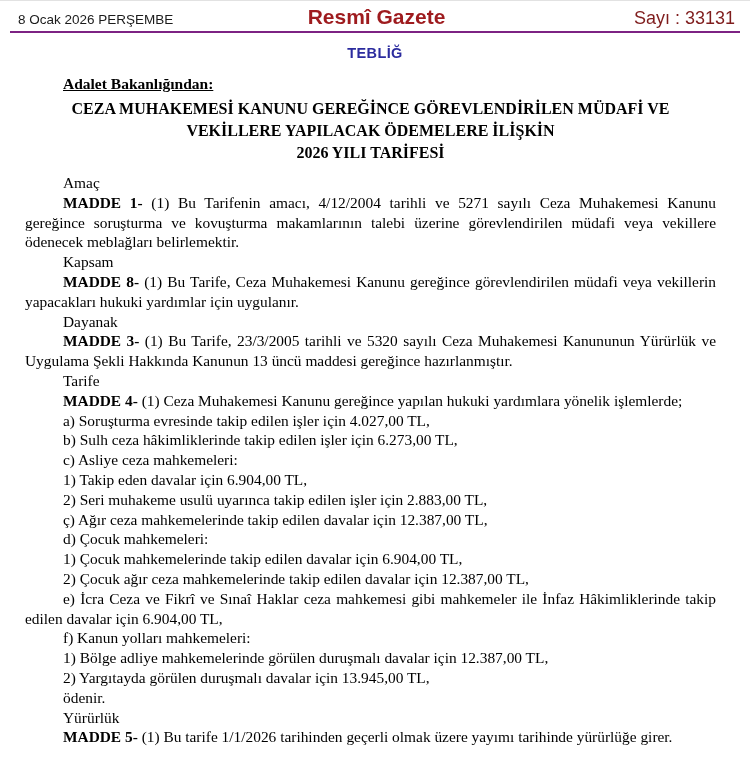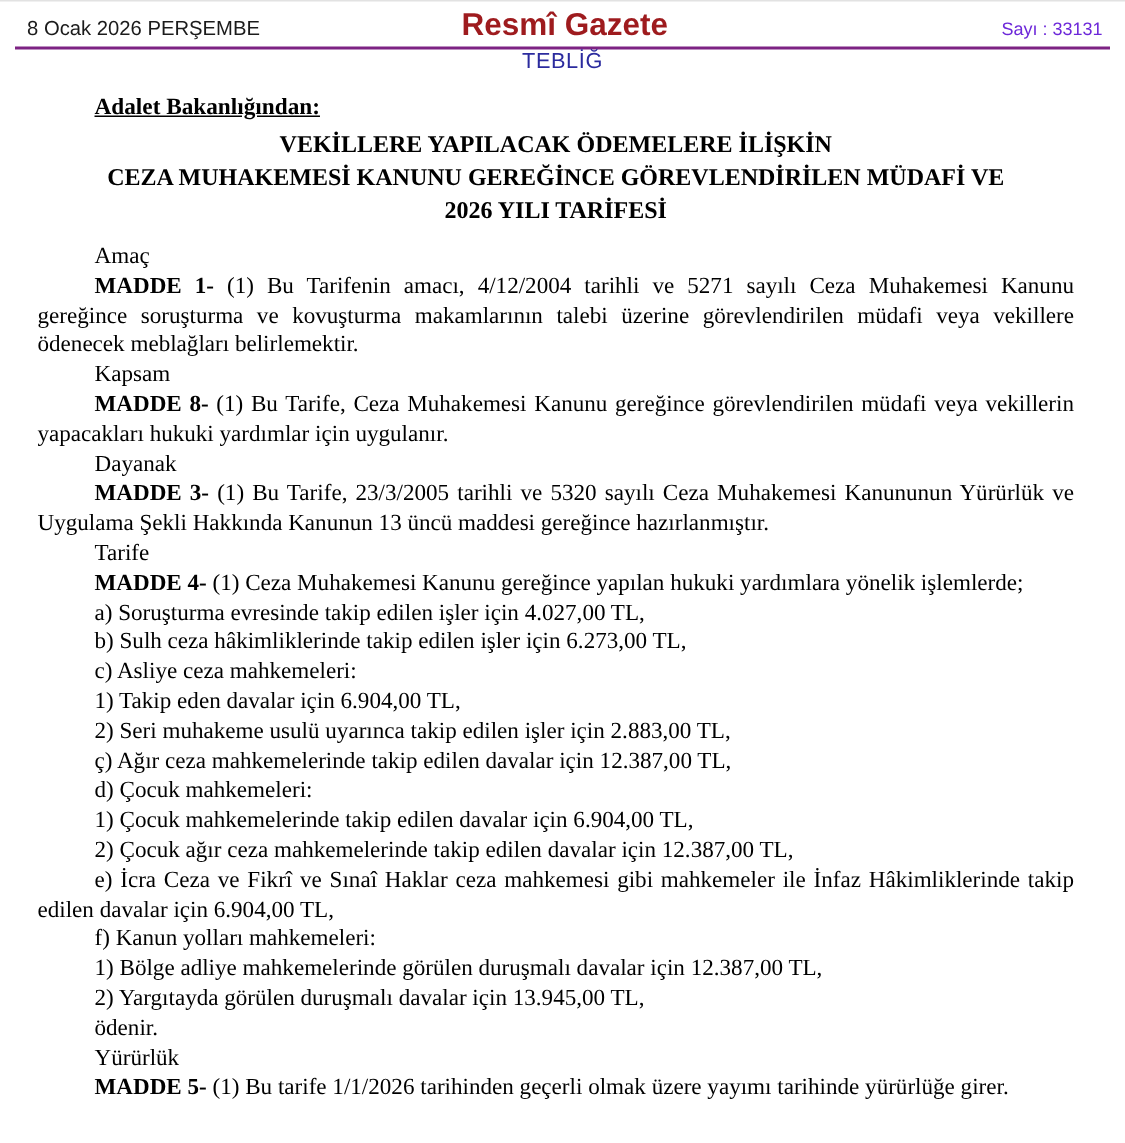--- a/index.html
+++ b/index.html
@@ -34,34 +34,35 @@
   .masthead .gazette-title {
     margin: 0;
     font-family: Liberation Sans, sans-serif;
     font-weight: bold;
     font-size: 21px;
     color: var(--gazette-red, #9e1b1e);
     justify-self: center;
   }
   .masthead .issue {
     font-family: "Liberation Sans", sans-serif;
-    font-size: 12px;
-    color: #6d28d9;
+    font-size: 18px;
+    color: #7f1d1d;
     justify-self: end;
   }
   .rule {
     border: none;
     border-top: 2px solid var(--rule-purple, #7d2383);
     margin: 1px 10px 0 10px;
   }
   
   .section-label {
+    margin-top: 12px;
     text-align: center;
     font-family: "Liberation Sans", sans-serif;
-    font-weight: normal;
+    font-weight: bold;
     font-size: 14.5px;
     letter-spacing: 0.4px;
     color: var(--section-blue, #2b2b9e);
   }
   
   .content {
     padding: 0 34px 0 25px;
   }
   .issuer {
     margin-top: 14px;
@@ -104,22 +105,22 @@
     <span class="issue">Sayı : 33131</span>
   </header>
 
   <hr class="rule">
 
   <div class="section-label">TEBLİĞ</div>
 
   <div class="content">
     <div class="issuer">Adalet Bakanlığından:</div>
     <div class="doc-title" id="title-lines">
+        <div>CEZA MUHAKEMESİ KANUNU GEREĞİNCE GÖREVLENDİRİLEN MÜDAFİ VE</div>
         <div>VEKİLLERE YAPILACAK ÖDEMELERE İLİŞKİN</div>
-        <div>CEZA MUHAKEMESİ KANUNU GEREĞİNCE GÖREVLENDİRİLEN MÜDAFİ VE</div>
         <div>2026 YILI TARİFESİ</div>
       </div>
     <div class="body-text" id="body-lines">
         <p class="heading">Amaç</p>
         <p class="article"><b>MADDE 1-</b><span> (1) Bu Tarifenin amacı, 4/12/2004 tarihli ve 5271 sayılı Ceza Muhakemesi Kanunu gereğince soruşturma ve kovuşturma makamlarının talebi üzerine görevlendirilen müdafi veya vekillere ödenecek meblağları belirlemektir.</span></p>
         <p class="heading">Kapsam</p>
         <p class="article"><b>MADDE 8-</b><span> (1) Bu Tarife, Ceza Muhakemesi Kanunu gereğince görevlendirilen müdafi veya vekillerin yapacakları hukuki yardımlar için uygulanır.</span></p>
         <p class="heading">Dayanak</p>
         <p class="article"><b>MADDE 3-</b><span> (1) Bu Tarife, 23/3/2005 tarihli ve 5320 sayılı Ceza Muhakemesi Kanununun Yürürlük ve Uygulama Şekli Hakkında Kanunun 13 üncü maddesi gereğince hazırlanmıştır.</span></p>
         <p class="heading">Tarife</p>

